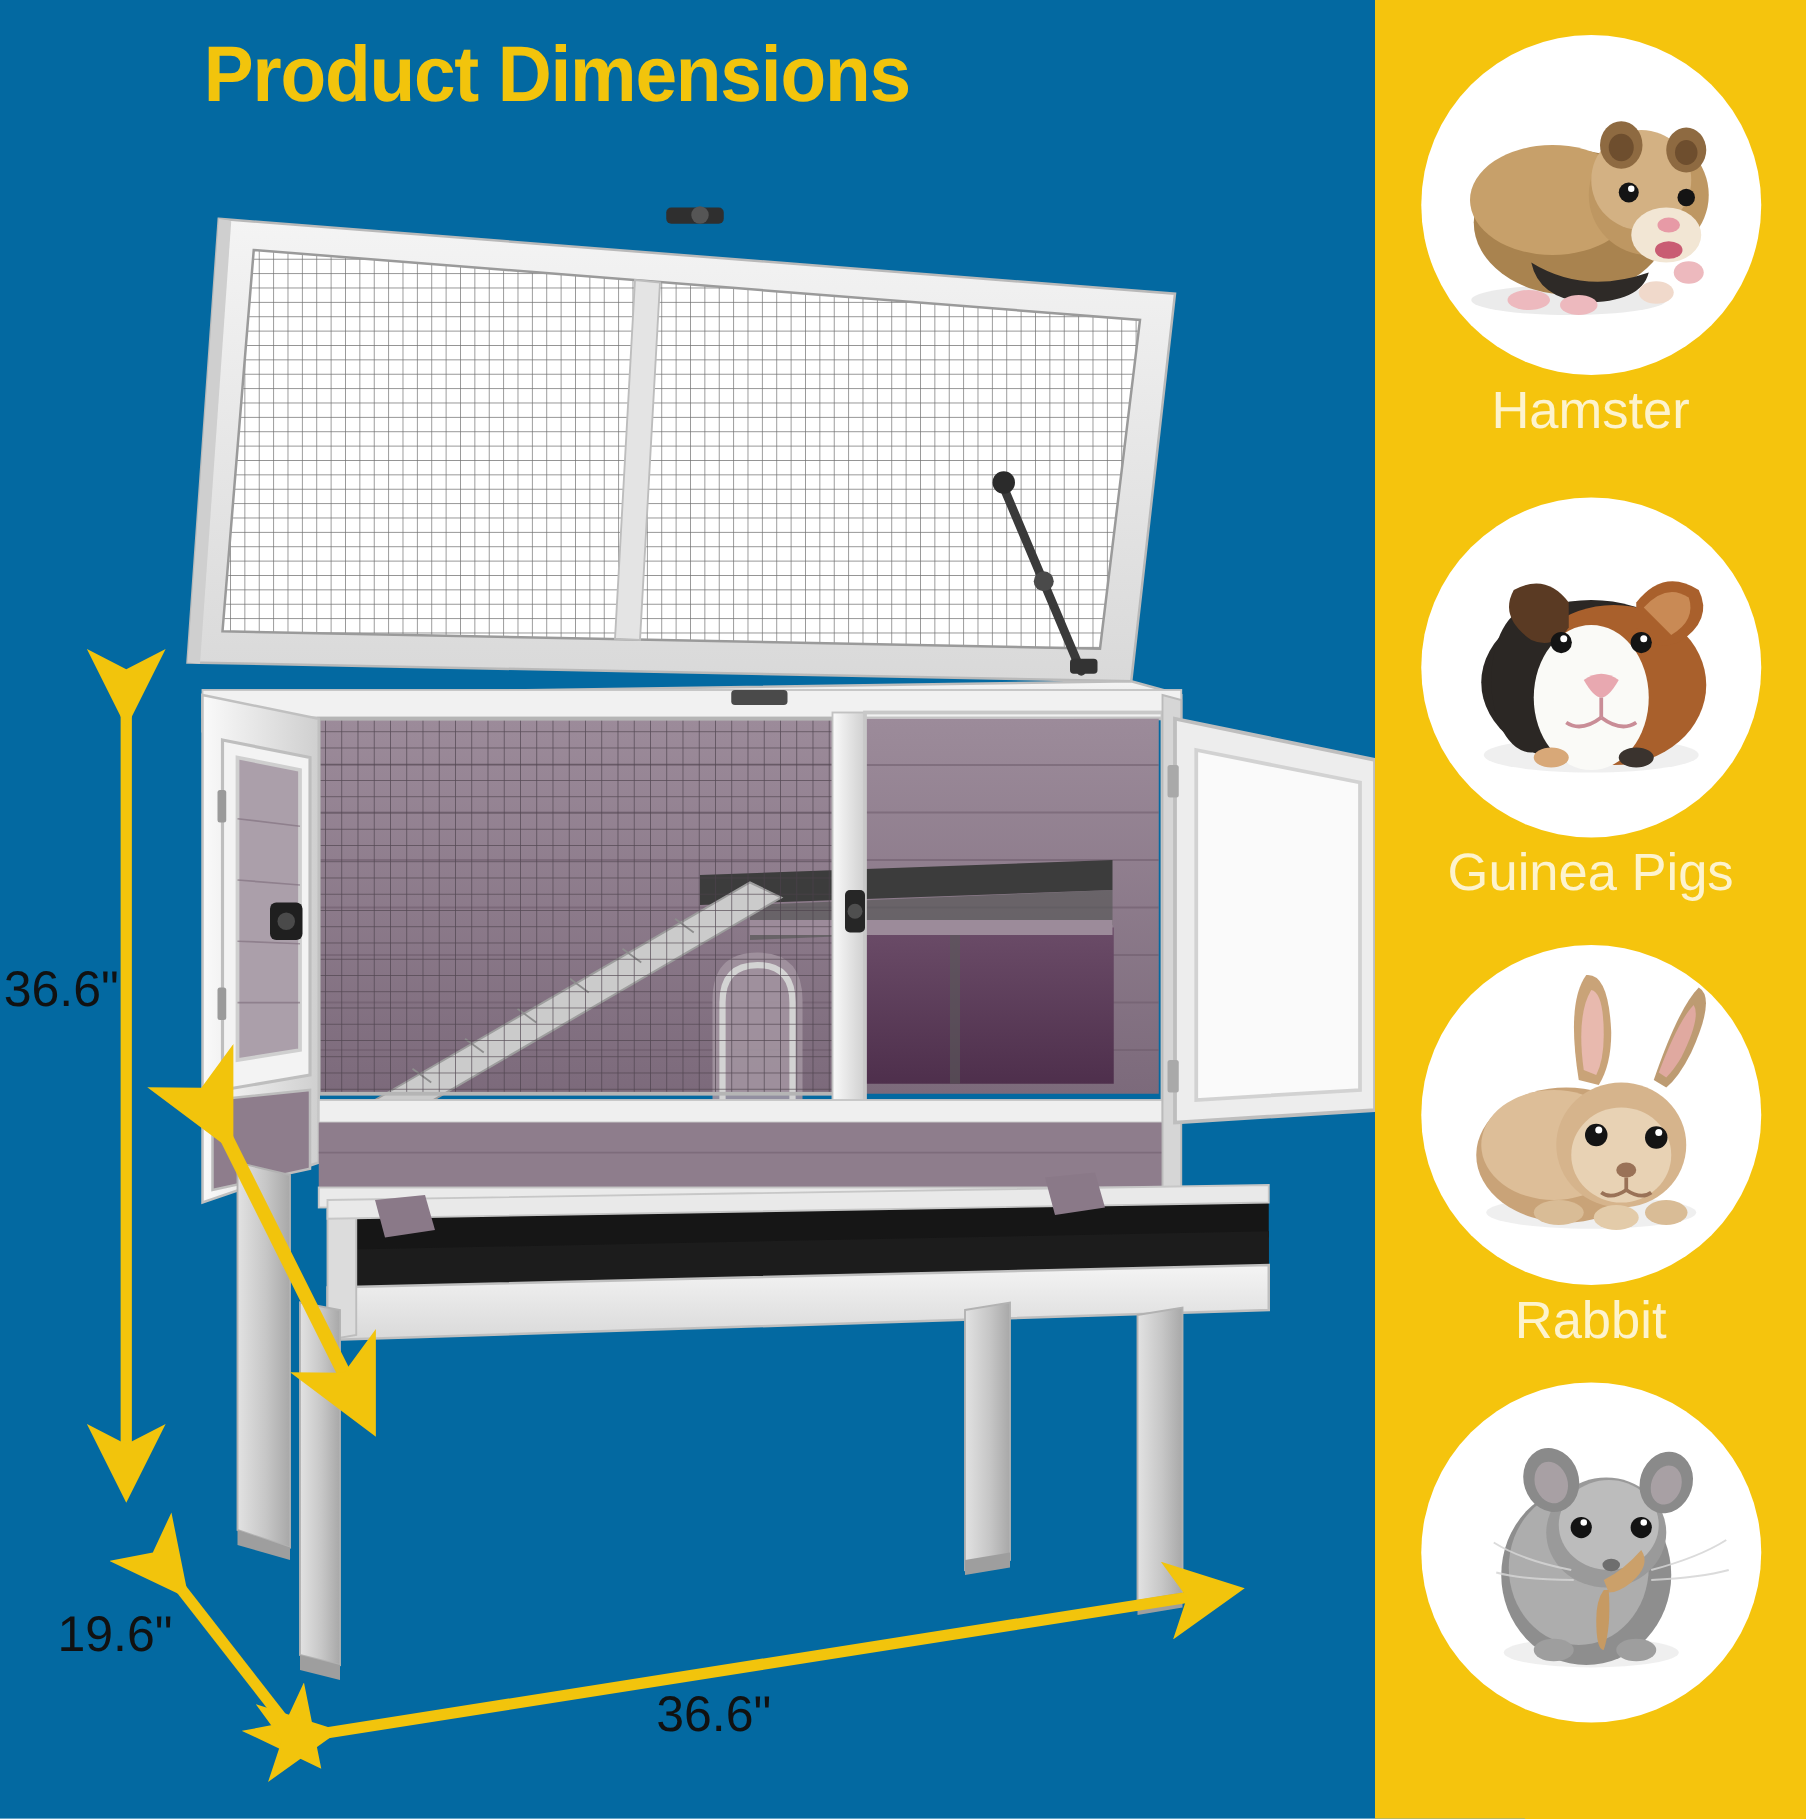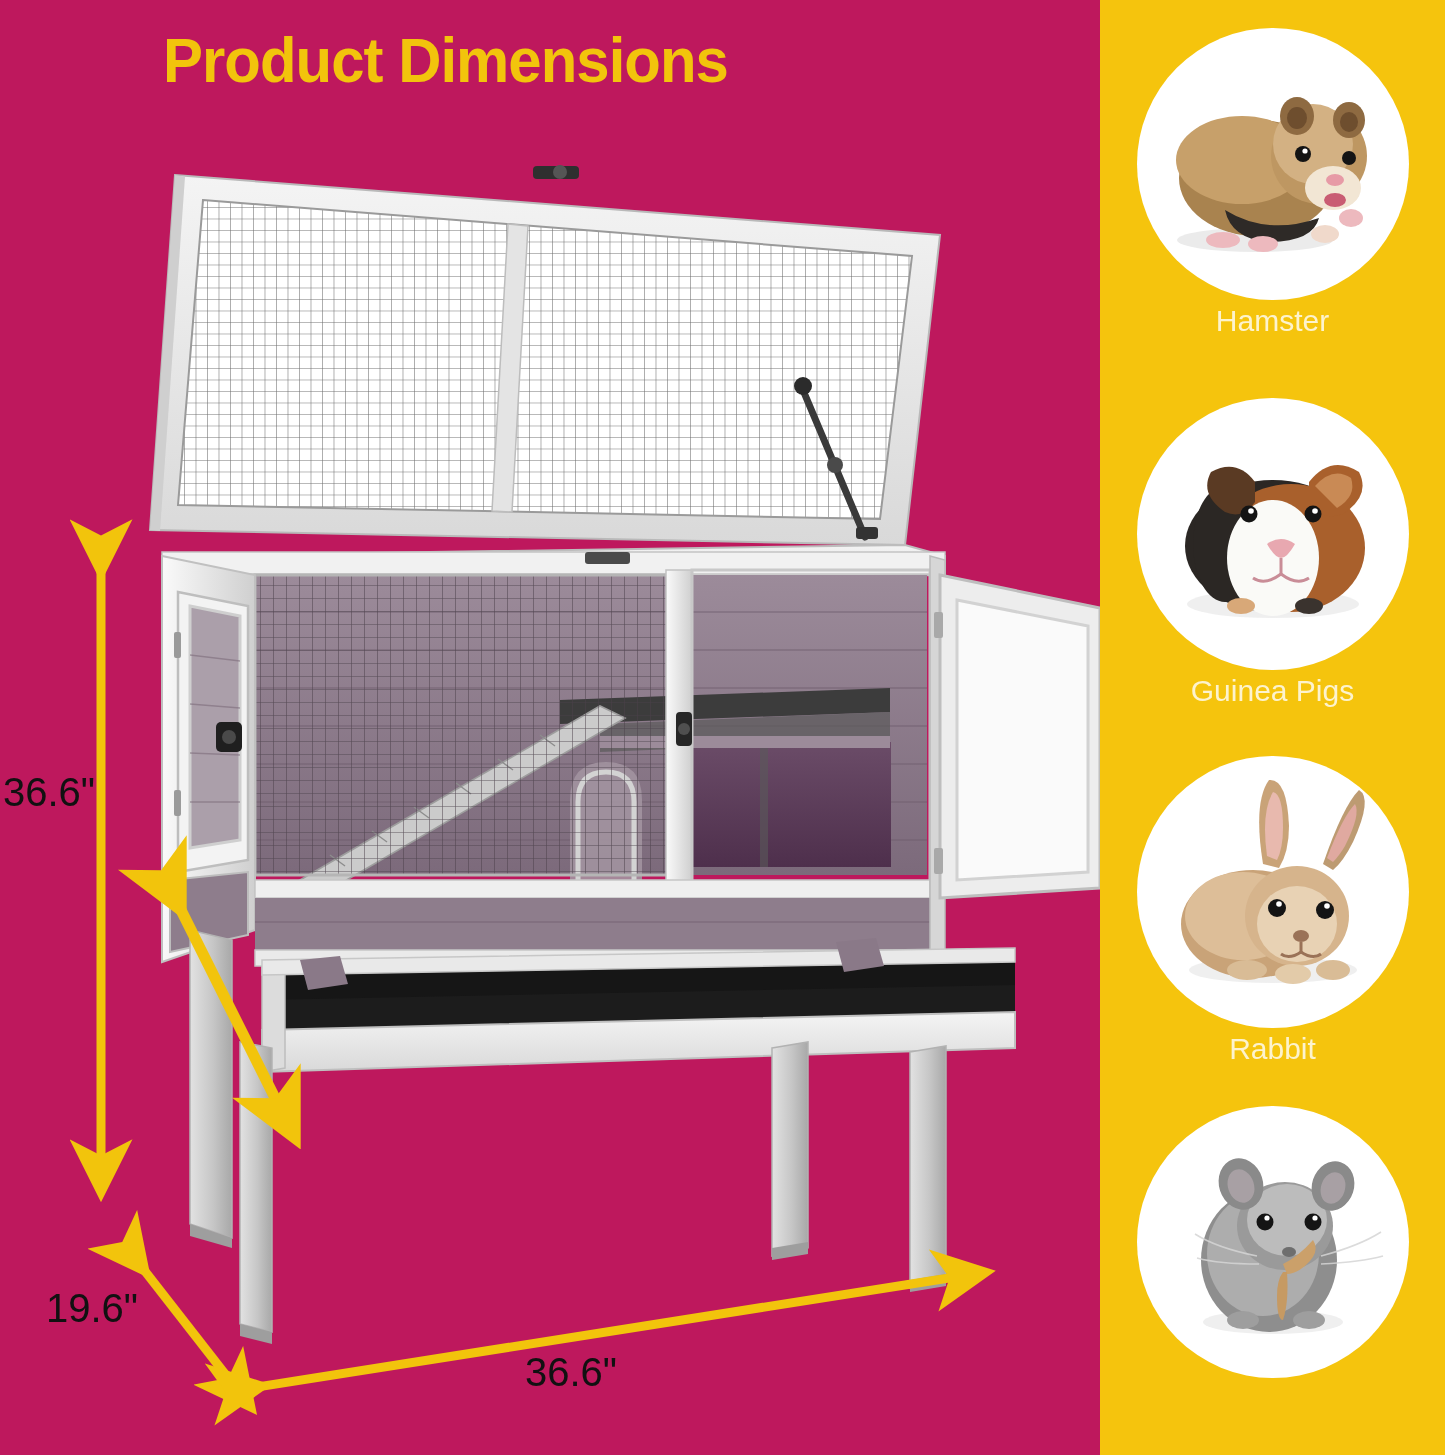--- a/index.html
+++ b/index.html
@@ -1,35 +1,35 @@
 <!DOCTYPE html>
 <html><head>
 <meta charset="utf-8">
 <style>
   html,body{margin:0;padding:0;background:#ffffff;}
   body{width:1445px;height:1455px;position:relative;overflow:hidden;
        font-family:"Liberation Sans","DejaVu Sans",sans-serif;}
 
   
-  #page{position:absolute;inset:0;background:#be185d;}
+  #page{position:absolute;inset:0;background:#0369a1;}
 
   
   #title{position:absolute;left:163px;top:24px;
          font-size:63px;font-weight:bold;color:#F2C40C;
          letter-spacing:-1px;
          transform:scaleX(.95);transform-origin:left top;
          white-space:nowrap;}
 
   
   #sidebar{position:absolute;left:1100px;top:0;width:345px;height:1455px;
            background:#F5C40D;}
   .side-item{position:absolute;left:0;width:345px;}
   .side-circle{position:relative;margin:0 auto;border-radius:50%;
                background:#ffffff;overflow:hidden;}
-  .side-label{text-align:center;color:#FDF3CD;font-size:30px;
+  .side-label{text-align:center;color:#FDF3CD;font-size:42px;
               margin-top:4px;white-space:nowrap;}
 
   
   .animal{position:absolute;left:0;top:0;width:100%;height:100%;}
 
   
   .dim-text{position:absolute;color:#111;font-size:40px;white-space:nowrap;}
   #dim-h{left:3px;top:770px;}
   #dim-d{left:46px;top:1286px;}
   #dim-w{left:525px;top:1350px;}

